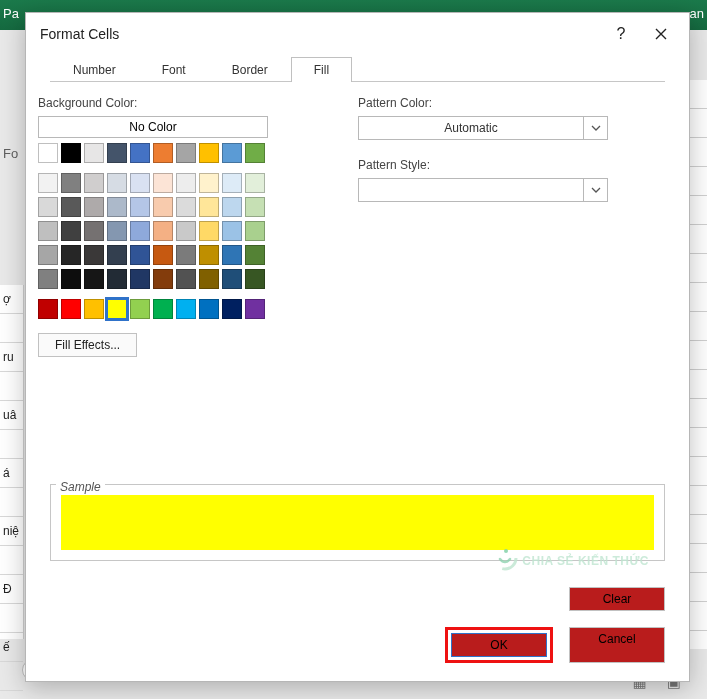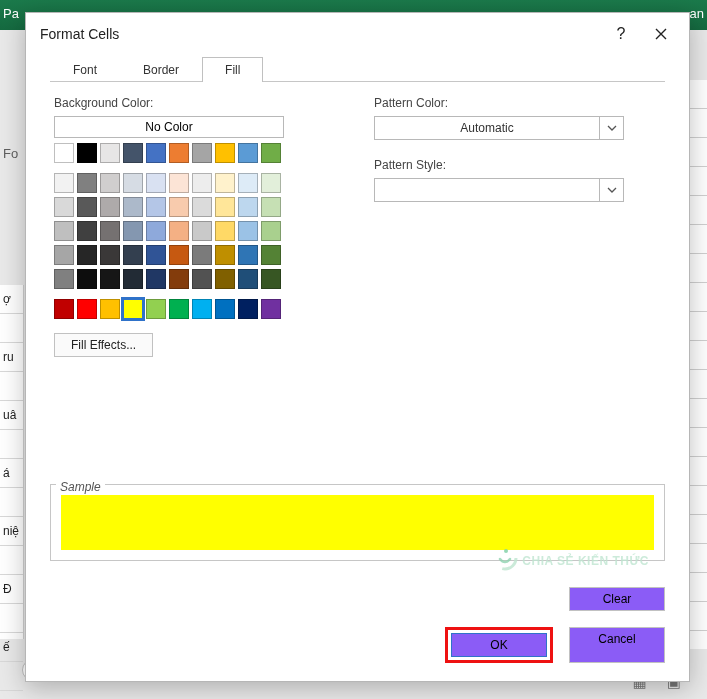--- a/index.html
+++ b/index.html
@@ -23,21 +23,21 @@
   .titlebar .tb-btn.close svg{width:12px;height:12px;}
   .titlebar .tb-btn.help{font-size:16px;}
 
   
   .tabs{display:flex;gap:0;padding:0 24px;height:26px;align-items:flex-end;}
   .tab{padding:5px 22px;color:#333;border:1px solid transparent;border-bottom:none;position:relative;top:1px;}
   .tab.active{border-color:#c0c0c0;background:#fff;z-index:2;}
   .tab-divider{border-top:1px solid #c6c6c6;margin:0 24px 14px 24px;}
 
   
-  .body{padding:0 28px;display:flex;gap:30px;}
+  .body{padding:0 12px;display:flex;gap:30px;}
   .col{flex:1;min-width:0;}
   .section-label{color:#444;margin-bottom:6px;display:block;}
   .group{margin-bottom:18px;}
 
   
   .nocolor{height:22px;border:1px solid #b8b8b8;display:flex;align-items:center;justify-content:center;margin-bottom:5px;width:230px;}
 
   
   .swatches{display:grid;grid-template-columns:repeat(10,20px);gap:3px;width:230px;margin-bottom:4px;}
   .sw{width:20px;height:20px;border:1px solid rgba(0,0,0,.25);}
@@ -57,21 +57,21 @@
 
   
   .sample-wrap{position:absolute;left:24px;right:24px;bottom:120px;font-style:italic;}
   .sample-frame{border:1px solid #c6c6c6;border-top:none;margin-top:-1px;padding:10px;}
   .sample-label{position:relative;top:9px;left:6px;background:#fff;display:inline-block;padding:0 4px;color:#555;}
   .sample{height:55px;background:#ffff00;}
 
   
   .clear-row{position:absolute;right:24px;bottom:70px;}
   .footer{position:absolute;right:24px;bottom:18px;display:flex;gap:16px;border-radius:17px;}
-  .ftr-btn{border:1px solid #c1c1c1;padding:4px 0;width:96px;text-align:center;background:#8b5cf6;}
+  .ftr-btn{border:1px solid #c1c1c1;padding:4px 0;width:96px;text-align:center;background:#b91c1c;}
   .ftr-btn.ok{border:1px solid #2f72c9;}
   .ok-highlight{border:3px solid #e11;padding:3px;display:inline-block;}
 
   
   .watermark{position:absolute;right:40px;bottom:110px;color:#c0e6d2;font-size:18px;font-weight:600;letter-spacing:.5px;opacity:.8;}
   .watermark svg{vertical-align:-6px;margin-right:4px;}
 
 </style>
 </head>
 <body>
@@ -107,20 +107,21 @@
     <span class="title">Format Cells</span>
     <div class="tb-btn help">?</div>
     <div class="tb-btn close">
       <svg viewBox="0 0 12 12">
           <path d="M1 1 L11 11 M11 1 L1 11" stroke="#222" stroke-width="1.4"></path>
         </svg>
     </div>
   </div>
 
   <div class="tabs">
+    <div class="tab">Number</div>
     <div class="tab">Font</div>
     <div class="tab">Border</div>
     <div class="tab active">Fill</div>
   </div>
   <div class="tab-divider"></div>
 
   <div class="body">
 
     <div class="col" style="flex:0 0 290px;">
       <div class="group">

